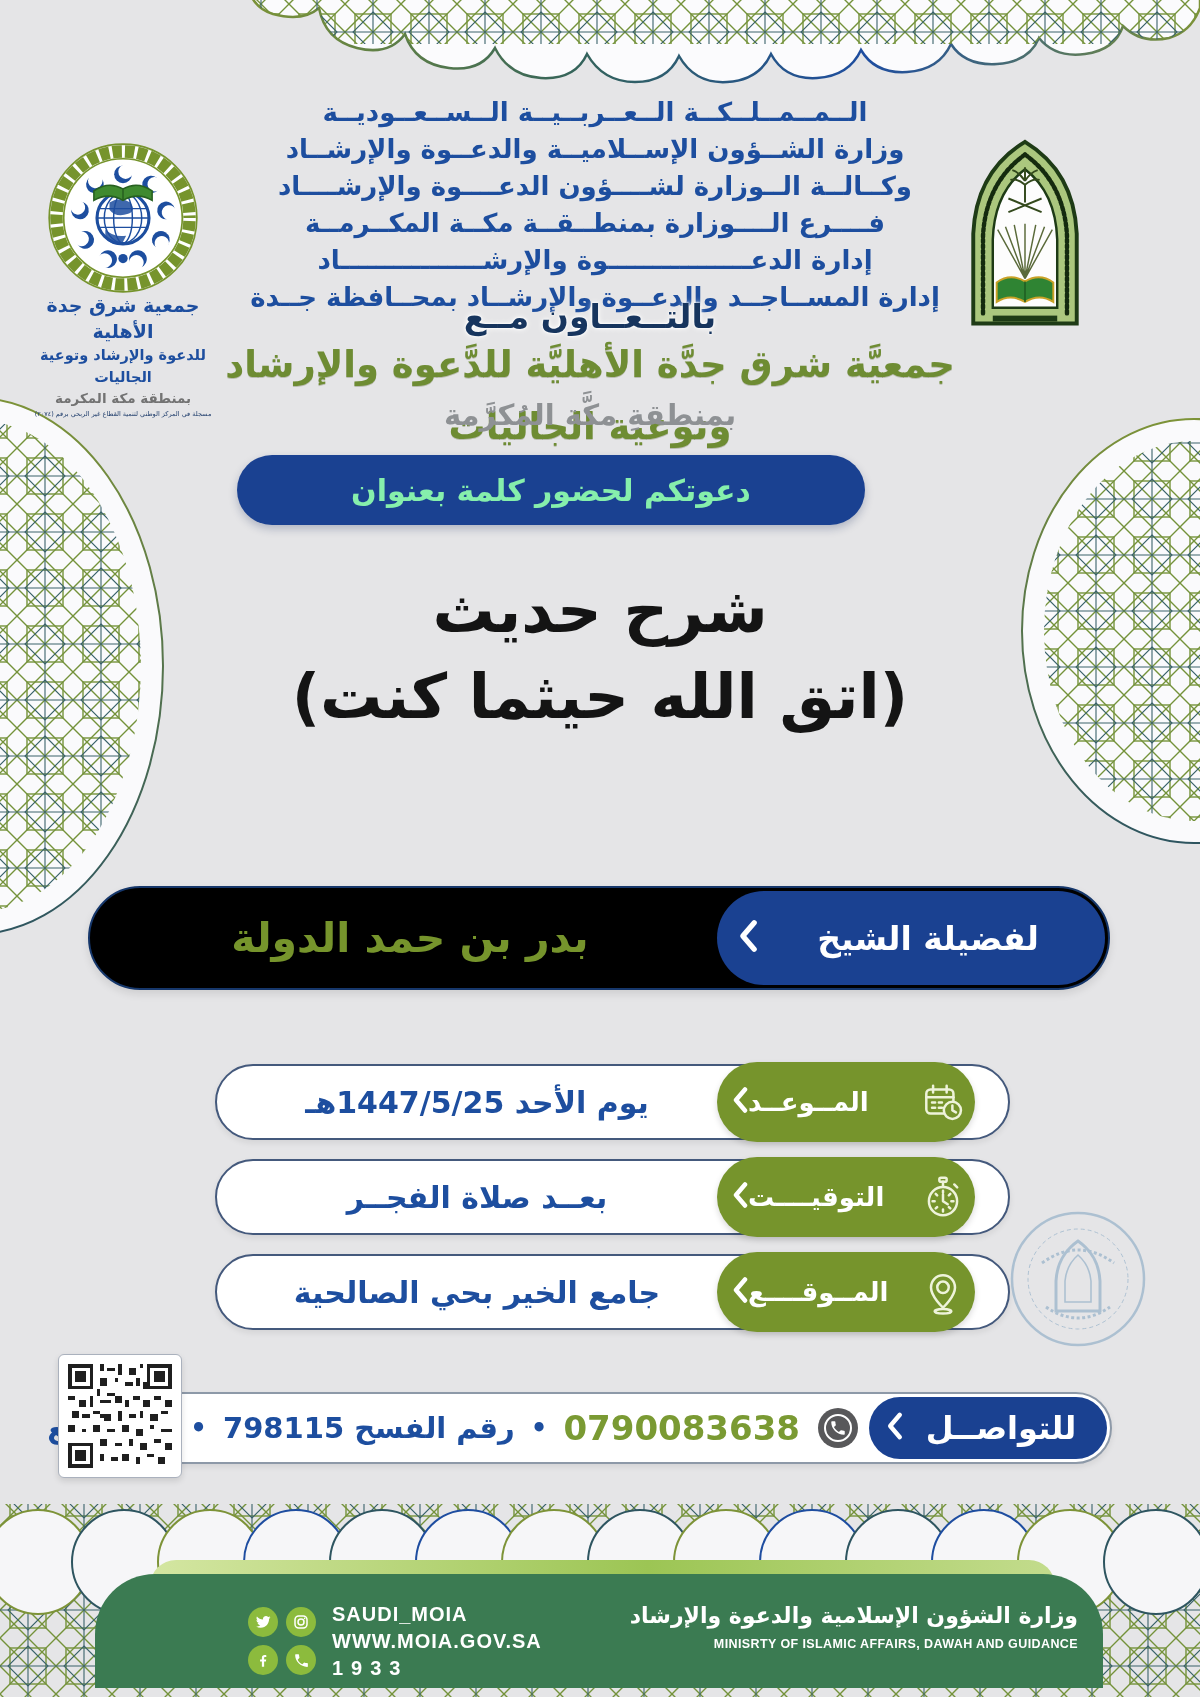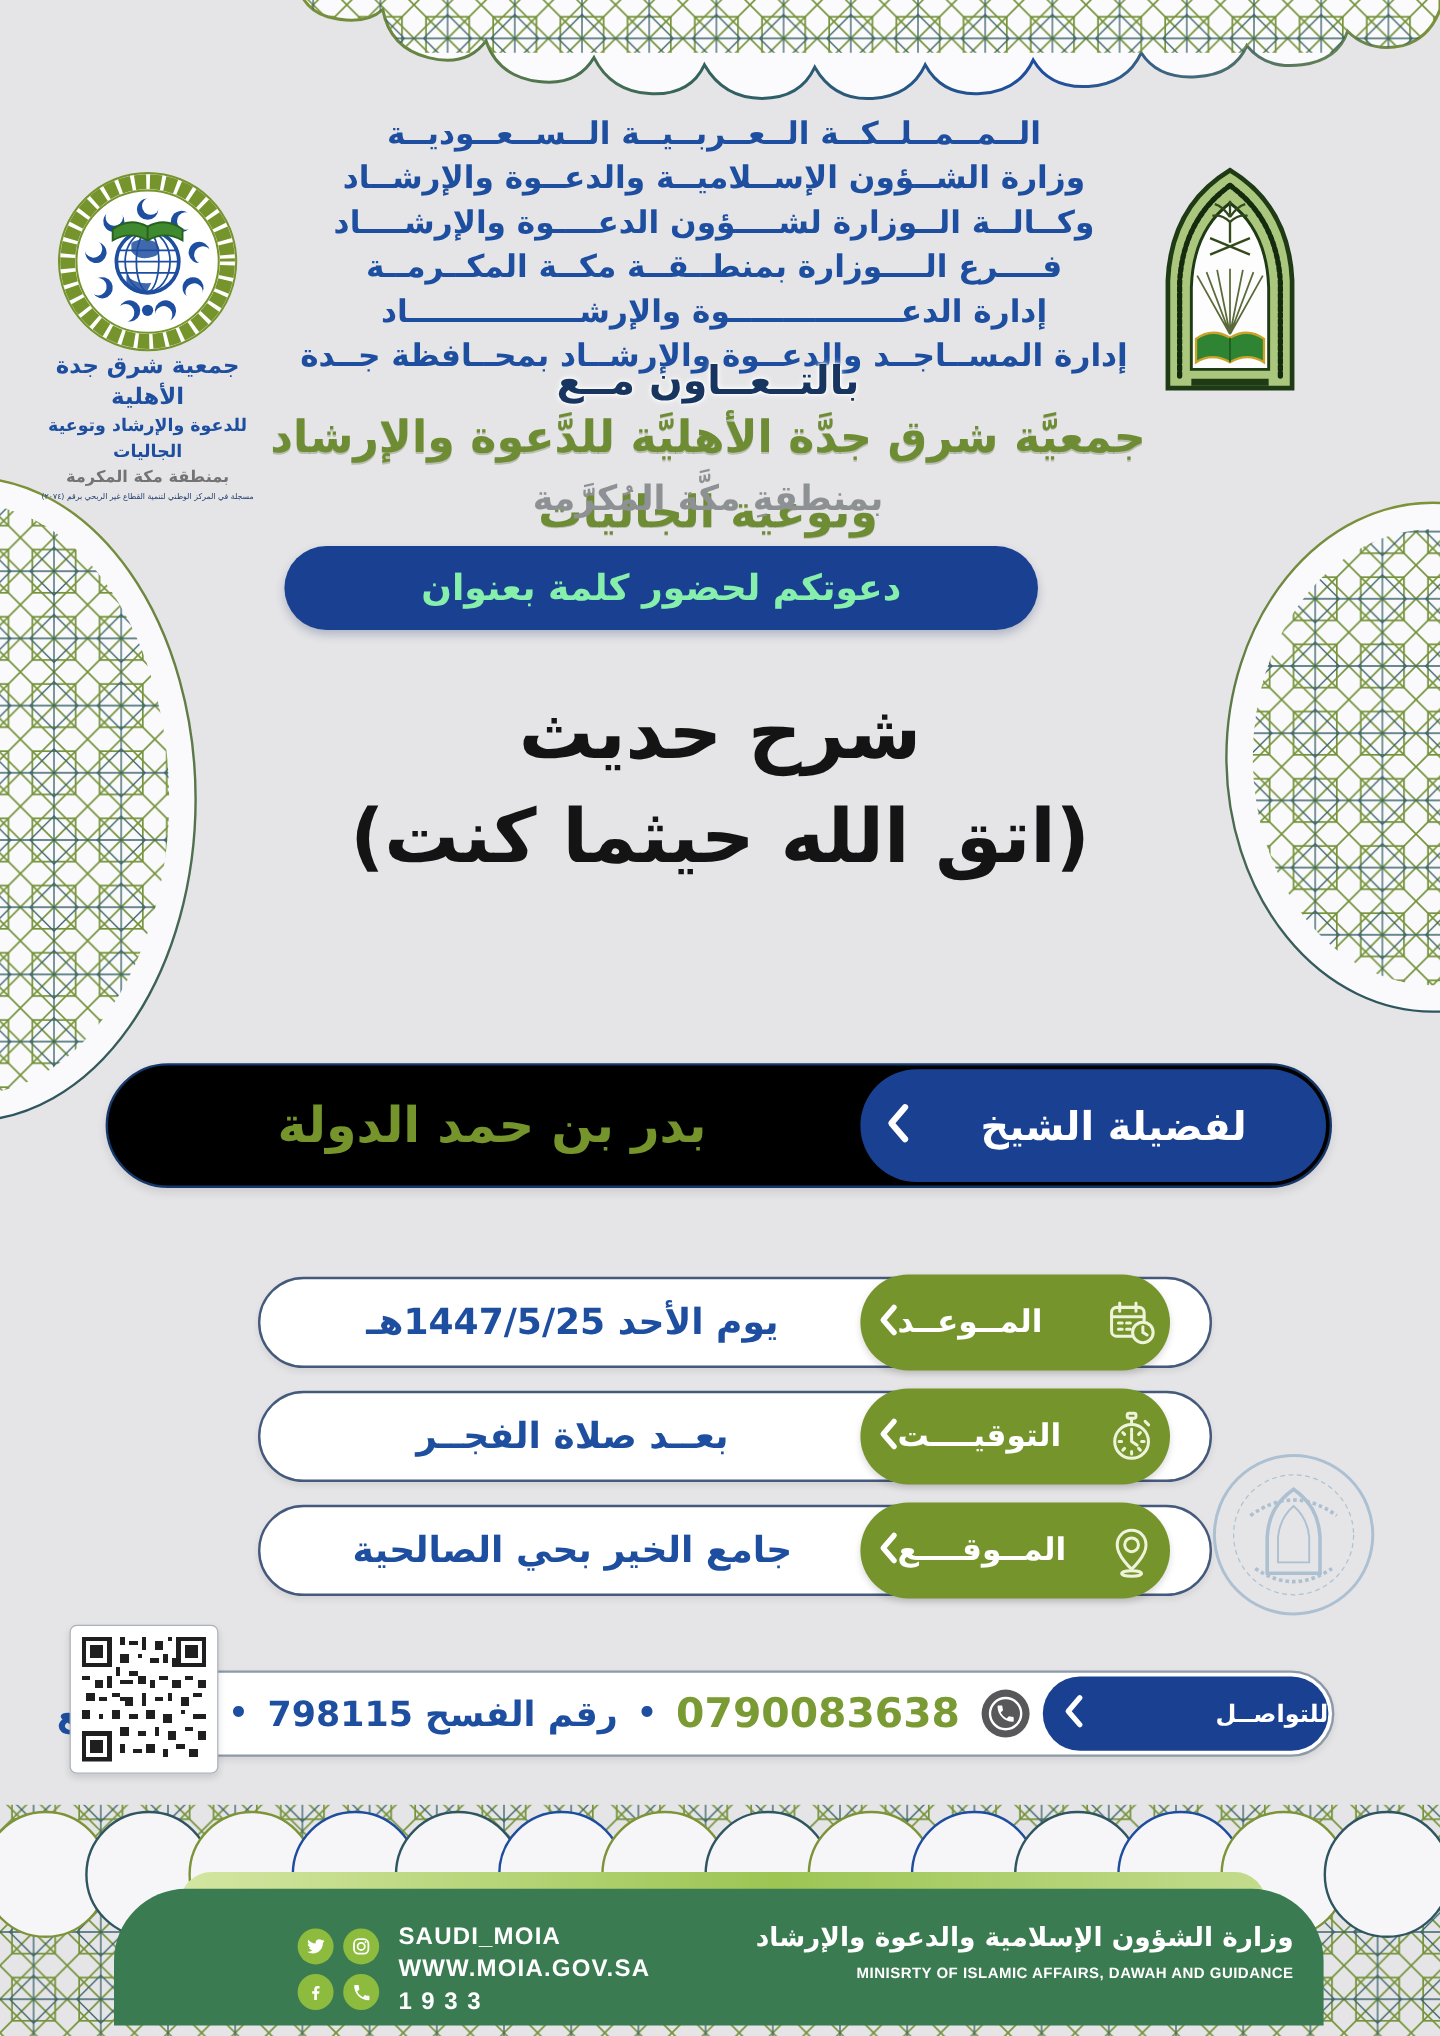--- a/index.html
+++ b/index.html
@@ -82,21 +82,21 @@
   
   .contact{
     left:112px;top:1392px;width:1000px;height:72px;border-radius:36px;background:#fff;
     border:2px solid #8d99a8;box-sizing:border-box;display:flex;align-items:center;
     direction:rtl;padding-right:14px;box-shadow:0 3px 6px rgba(0,0,0,.08);
   }
   .contact-cap{
     position:absolute;left:auto;right:3px;top:3px;bottom:3px;width:238px;border-radius:33px;
     background:#1a4191;display:flex;align-items:center;direction:rtl;
   }
-  .contact-cap .cap-label{flex:1;text-align:right;color:#fff;font-weight:700;font-size:20px;padding-left:26px;}
+  .contact-cap .cap-label{flex:1;text-align:center;color:#fff;font-weight:700;font-size:32px;padding-left:26px;}
   .contact-cap .chev{position:absolute;left:18px;top:50%;transform:translateY(-50%);}
   .contact-items{
     position:absolute;right:250px;left:20px;top:0;bottom:0;
     display:flex;align-items:center;gap:16px;direction:rtl;justify-content:flex-start;
   }
   .c-phone{color:#7a9a33;font-weight:900;font-size:34px;direction:ltr;}
   .c-sep{color:#1d4e9f;font-weight:900;font-size:26px;}
   .c-navy{color:#1d4e9f;font-weight:700;font-size:29px;white-space:nowrap;}
   .qrbox{
     left:58px;top:1354px;width:124px;height:124px;background:#fff;border:1.5px solid #aab1bd;

